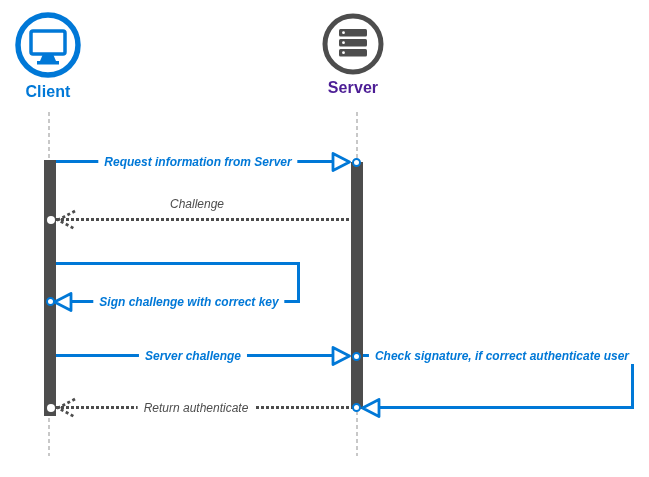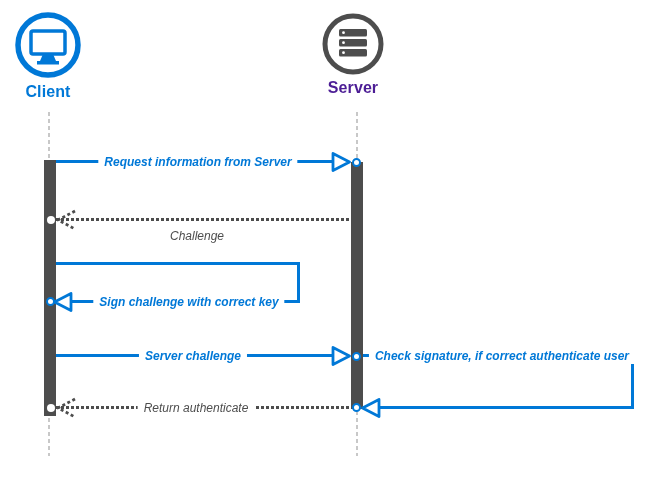--- a/index.html
+++ b/index.html
@@ -73,21 +73,21 @@
     <path d="M3 2.5 L19.5 11 L3 19.5 Z" fill="#fff" stroke="#0078D7" stroke-width="2.8" stroke-linejoin="round"></path>
   </svg>
   <div class="abs node-circle" style="left:352px;top:158px;"></div>
   <div class="abs msg-label blue-text" style="left:198px;top:162px;">Request information from Server</div>
 
   <div class="abs dash-line" style="left:56px;top:218px;width:295px;"></div>
   <svg class="abs arrow-svg" style="left:55px;top:209px;" width="24" height="22" viewBox="0 0 24 22">
     <path d="M20 2 L3 11 L20 20" fill="none" stroke="#4D4D4D" stroke-width="2.8" stroke-dasharray="3 2.6"></path>
   </svg>
   <div class="abs white-dot" style="left:47px;top:216px;"></div>
-  <div class="abs msg-label gray-text" style="left:197px;top:236px;">Challenge</div>
+  <div class="abs msg-label gray-text" style="left:197px;top:204px;">Challenge</div>
 
   <div class="abs loop" style="left:56px;top:262px;width:244px;height:41px;"></div>
   <svg class="abs arrow-svg" style="left:52px;top:291px;" width="22" height="22" viewBox="0 0 22 22">
     <path d="M19 2.5 L2.5 11 L19 19.5 Z" fill="#fff" stroke="#0078D7" stroke-width="2.8" stroke-linejoin="round"></path>
   </svg>
   <div class="abs node-circle" style="left:46px;top:297px;"></div>
   <div class="abs msg-label blue-text" style="left:189px;top:302px;">Sign challenge with correct key</div>
 
   <div class="abs blue-line" style="left:56px;top:354px;width:276px;"></div>
   <svg class="abs arrow-svg" style="left:330px;top:345px;" width="22" height="22" viewBox="0 0 22 22">

